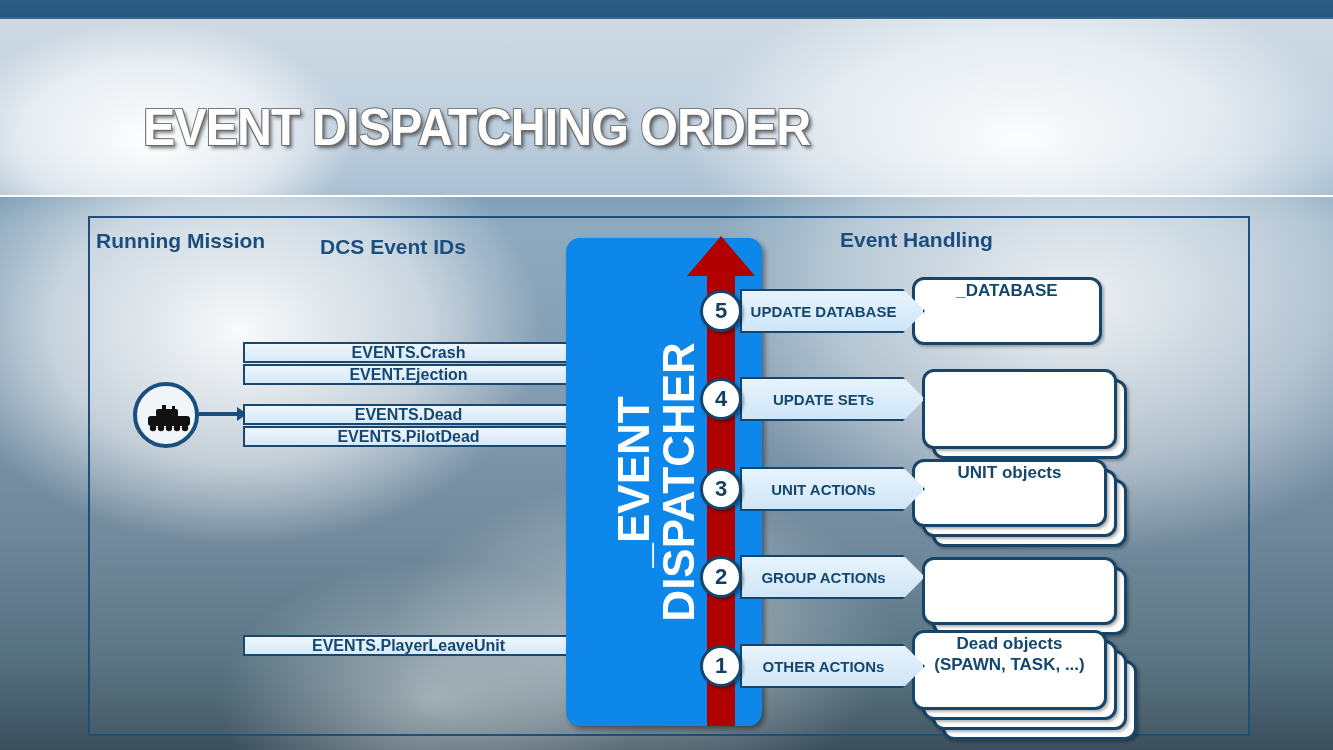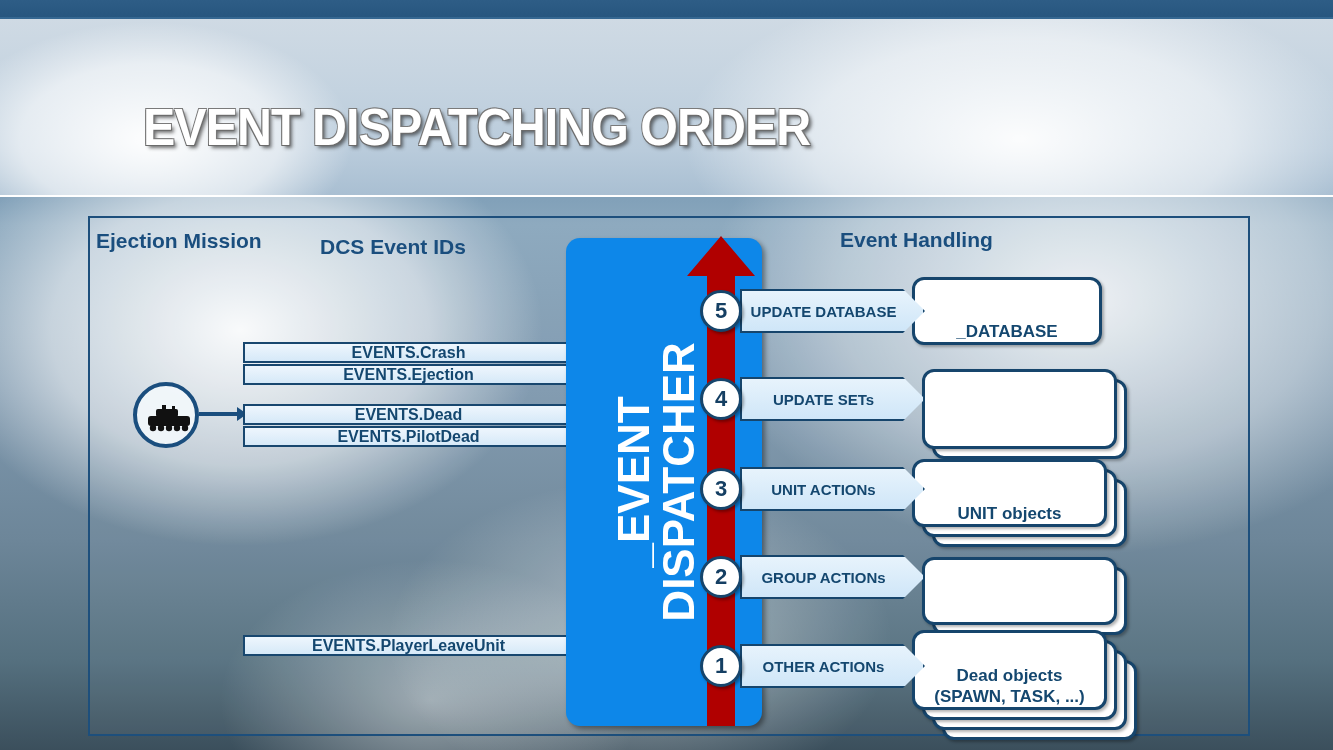--- a/index.html
+++ b/index.html
@@ -160,41 +160,41 @@
   
   .card-stack { position: absolute; }
   .card {
     position: absolute;
     background: #ffffff;
     border: 3px solid #16456c;
     border-radius: 12px;
     box-shadow: 2px 2px 3px rgba(0,0,0,0.3);
   }
   .card.front {
-    display: flex; align-items: flex-end; justify-content: center;
+    display: flex; align-items: flex-start; justify-content: center;
     text-align: center;
     font-size: 17px; font-weight: 700; color: #14476f;
     line-height: 1.25;
     padding: 0 10px;
   }
 </style>
 </head>
 <body>
 
 <div id="slide">
 
   <div id="top-strip"></div>
 
   <div id="banner">
     <div id="page-title">EVENT DISPATCHING ORDER</div>
   </div>
 
   <div id="panel"></div>
 
-  <div class="col-header" id="hdr-running">Ejection Mission</div>
+  <div class="col-header" id="hdr-running">Running Mission</div>
   <div class="col-header" id="hdr-dcs">DCS Event IDs</div>
   <div class="col-header" id="hdr-handling">Event Handling</div>
 
   <div id="unit-icon">
     <svg width="48" height="30" viewBox="0 0 48 30">
       <rect x="2" y="12" width="42" height="10" rx="3" fill="#111111"></rect>
       <rect x="10" y="5" width="22" height="8" rx="2" fill="#111111"></rect>
       <rect x="16" y="1" width="4" height="5" fill="#111111"></rect>
       <rect x="26" y="2" width="3" height="4" fill="#111111"></rect>
       <circle cx="7" cy="24" r="3.2" fill="#111111"></circle>
@@ -204,21 +204,21 @@
       <circle cx="39" cy="24" r="3.2" fill="#111111"></circle>
     </svg>
   </div>
   <div id="unit-line"></div>
   <div id="unit-arrowhead"></div>
 
   <div class="evt-arrow" style="left:243px; top:342px; width:343px;">
     <span>EVENTS.Crash</span>
   </div>
   <div class="evt-arrow" style="left:243px; top:364px; width:343px;">
-    <span>EVENTS.Ejection</span>
+    <span>EVENT.Ejection</span>
   </div>
   <div class="evt-arrow" style="left:243px; top:404px; width:343px;">
     <span>EVENTS.Dead</span>
   </div>
   <div class="evt-arrow" style="left:243px; top:426px; width:343px;">
     <span>EVENTS.PilotDead</span>
   </div>
   <div class="evt-arrow" style="left:243px; top:635px; width:343px;">
     <span>EVENTS.PlayerLeaveUnit</span>
   </div>

